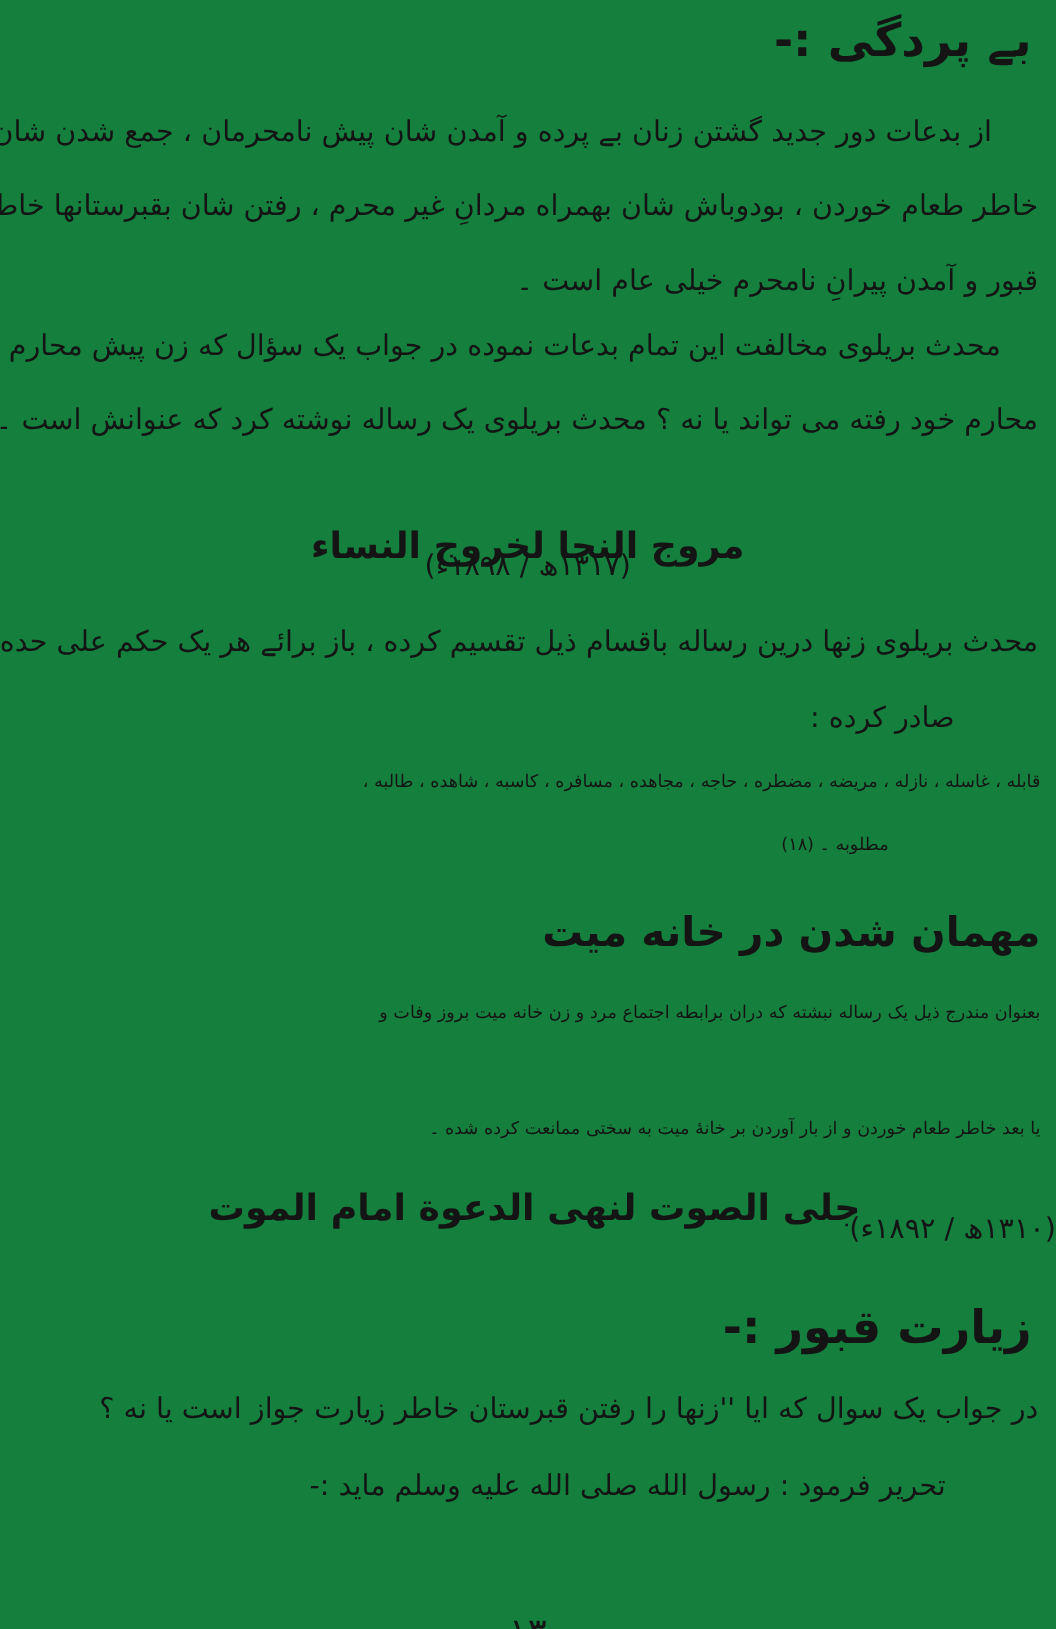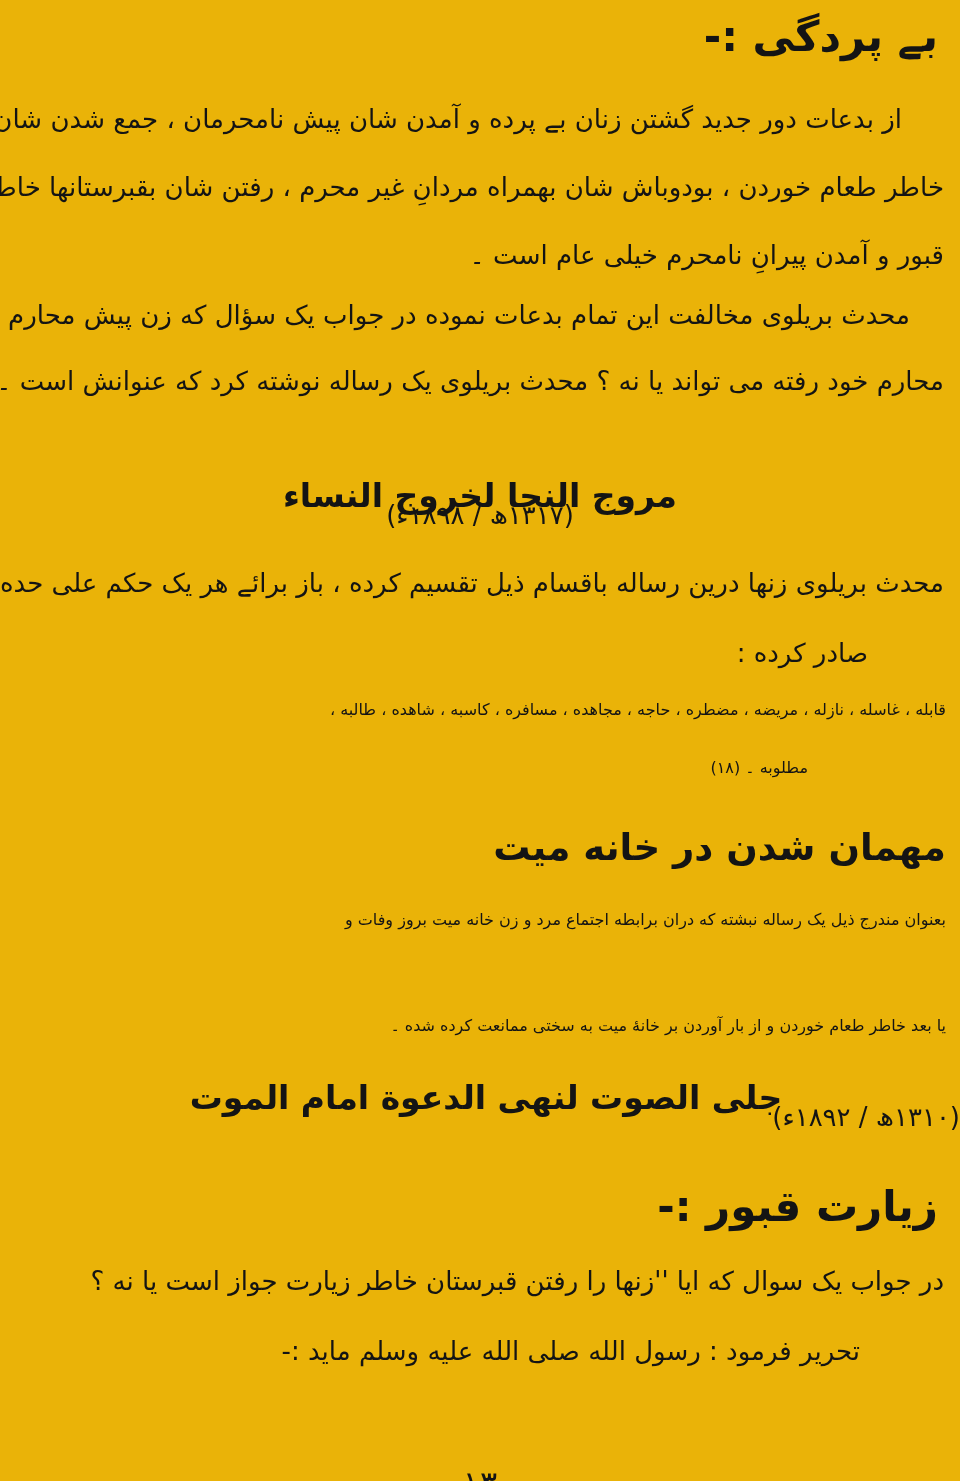--- a/index.html
+++ b/index.html
@@ -1,20 +1,20 @@
 <!DOCTYPE html>
 <html lang="ur" dir="rtl"><head>
 <meta charset="utf-8">
 <style>
   html,body{margin:0;padding:0;background:#e8e8e8;}
   .page{
     position:relative;
     width:960px;height:1481px;
     margin:0 auto;
-    background:#eab308;
+    background:#15803d;
     color:#141414;
     font-family:"DejaVu Sans",sans-serif;
     direction:rtl;
     overflow:hidden;
   }
   .line{
     position:absolute;
     white-space:nowrap;
     direction:rtl;
     unicode-bidi:plaintext;

